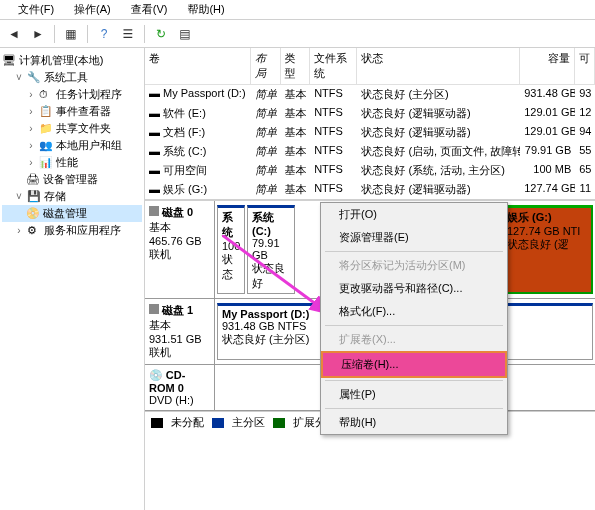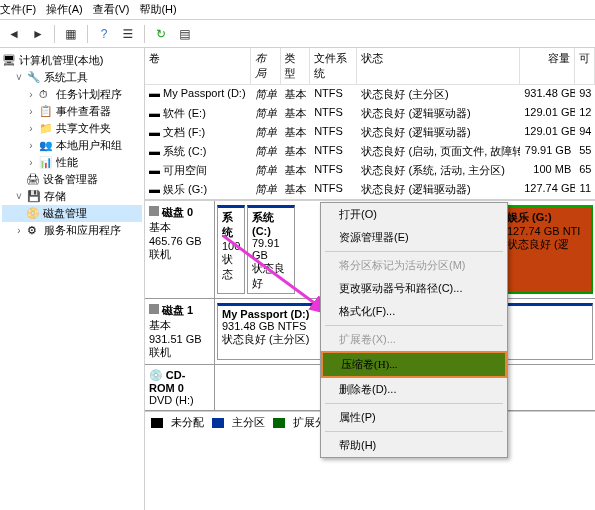--- a/index.html
+++ b/index.html
@@ -1,17 +1,17 @@
 <!DOCTYPE html>
 <html><head>
 <meta charset="utf-8">
 <style>
 * { margin: 0; padding: 0; box-sizing: border-box; font-family: "Microsoft YaHei", SimSun, sans-serif; font-size: 11px; }
 body { width: 595px; height: 510px; background: #fff; overflow: hidden; position: relative; }
-.menu-bar { height: 20px; display: flex; align-items: center; padding: 2px 0; gap: 10px; border-bottom: 1px solid #d0d0d0; }
+.menu-bar { height: 20px; display: flex; align-items: center; padding: 2px 18px; gap: 20px; border-bottom: 1px solid #d0d0d0; }
 .menu-item { cursor: default; }
 .toolbar { height: 28px; display: flex; align-items: center; padding: 2px 4px; gap: 4px; border-bottom: 1px solid #d0d0d0; }
 .tb-btn { width: 20px; height: 20px; display: flex; align-items: center; justify-content: center; font-size: 12px; color: #333; }
 .sep { width: 1px; height: 18px; background: #ccc; margin: 0 2px; }
 .main { display: flex; height: 462px; }
 .tree { width: 145px; border-right: 1px solid #d0d0d0; padding: 4px 2px; overflow: hidden; }
 .tree-row { display: flex; align-items: center; padding: 1px 2px; gap: 3px; white-space: nowrap; }
 .tree-row.sel { background: #cce8ff; }
 .toggle { width: 10px; text-align: center; color: #666; font-size: 10px; }
 .t-icon { width: 14px; height: 14px; display: inline-block; }
@@ -27,21 +27,21 @@
 .disk-block { display: flex; border-bottom: 1px solid #999; }
 .disk-label { width: 70px; padding: 4px; border-right: 1px solid #999; }
 .disk-parts { flex: 1; display: flex; padding: 4px 2px; gap: 2px; }
 .part { border: 1px solid #999; padding: 2px 4px; font-size: 10px; overflow: hidden; }
 .part.primary { border-top: 3px solid #003399; }
 .part.selected { border: 2px solid #009900; border-top: 3px solid #00aa00; background: #c2410c; }
 .legend { display: flex; align-items: center; gap: 8px; padding: 3px 6px; border-top: 1px solid #ccc; font-size: 10px; }
 .leg-box { width: 12px; height: 10px; display: inline-block; }
 .context-menu { position: absolute; background: #f0f0f0; border: 1px solid #999; box-shadow: 2px 2px 4px rgba(0,0,0,.3); width: 188px; z-index: 100; }
 .cm-item { padding: 4px 18px; cursor: default; }
-.cm-item.sel { border: 2px solid #e8863a; background: #4d7c0f; font-family: Liberation Serif, serif; }
+.cm-item.sel { border: 2px solid #e8863a; background: #ec4899; }
 .cm-item.disabled { color: #999; }
 .cm-sep { height: 1px; background: #ccc; margin: 2px 4px; }
 .arrow { position: absolute; z-index: 50; }
 </style>
 </head>
 <body>
 
 <div class="menu-bar">
   <span class="menu-item">文件(F)</span>
   <span class="menu-item">操作(A)</span>
@@ -260,18 +260,17 @@
 <div class="context-menu" style="left:320px;top:202px">
   <div class="cm-item">打开(O)</div>
   <div class="cm-item">资源管理器(E)</div>
   <div class="cm-sep"></div>
   <div class="cm-item disabled">将分区标记为活动分区(M)</div>
   <div class="cm-item">更改驱动器号和路径(C)...</div>
   <div class="cm-item">格式化(F)...</div>
   <div class="cm-sep"></div>
   <div class="cm-item disabled">扩展卷(X)...</div>
   <div class="cm-item sel">压缩卷(H)...</div>
-  <div class="cm-item">删除卷(D)...</div>
   <div class="cm-sep"></div>
   <div class="cm-item">属性(P)</div>
   <div class="cm-sep"></div>
   <div class="cm-item">帮助(H)</div>
 </div>
 
 </body></html>

